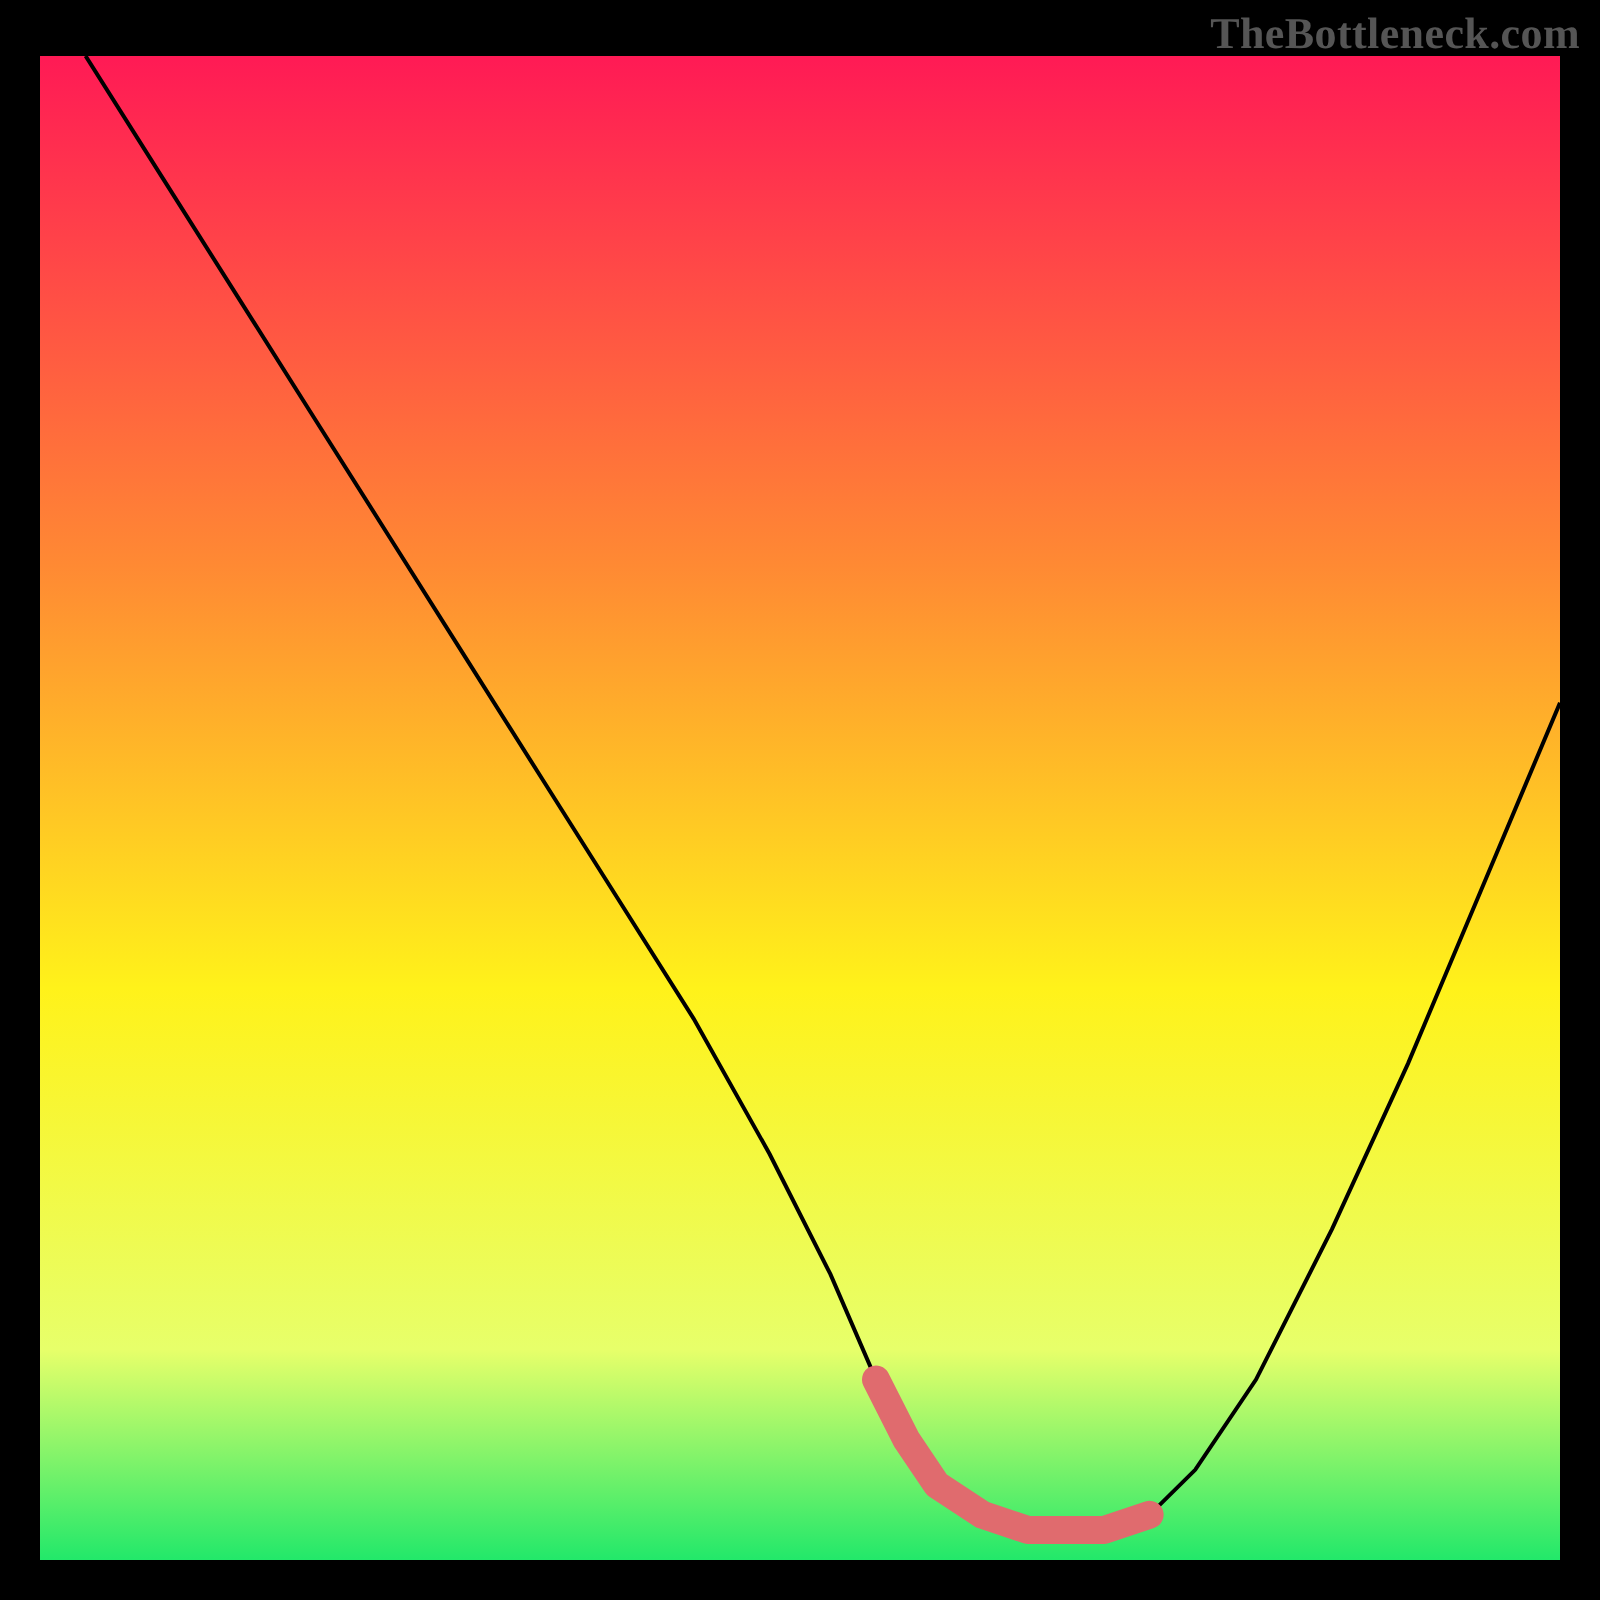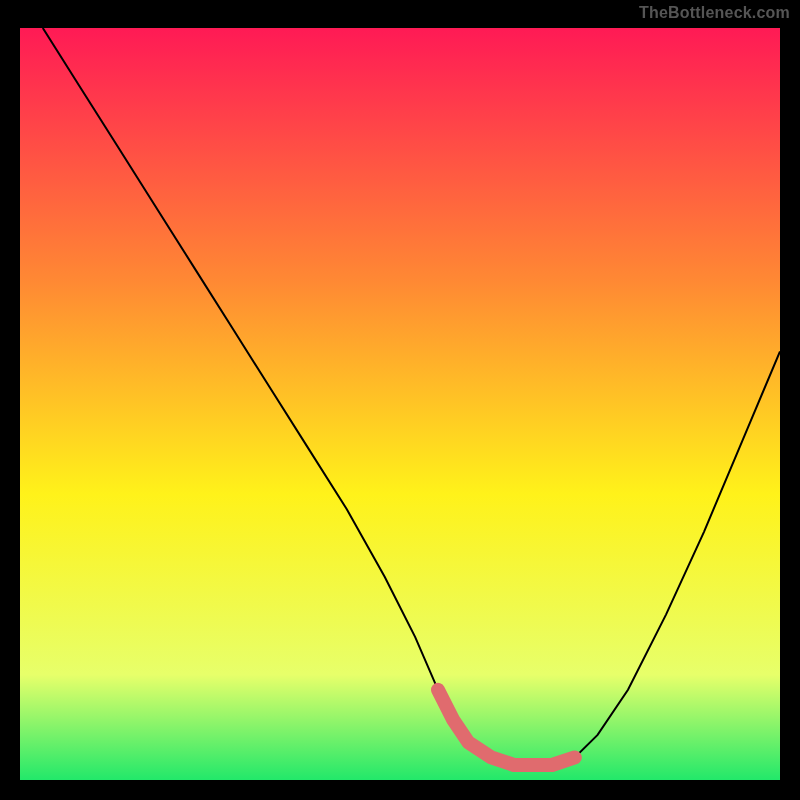--- a/index.html
+++ b/index.html
@@ -9,24 +9,25 @@
     background: #000;
     position: relative;
     overflow: hidden;
     font-family: Arial, Helvetica, sans-serif;
   }
   .watermark {
     position: absolute;
     top: 4px;
     right: 10px;
     color: #555;
-    font-size: 16px;
+    font-size: 22px;
     font-weight: 600;
     z-index: 3;
     letter-spacing: 0.2px;
+    font-family: Liberation Serif, serif;
   }
   .plot {
     position: absolute;
     left: 20px;
     top: 28px;
     width: 760px;
     height: 752px;
   }
   .plot svg { display: block; }
 </style>

